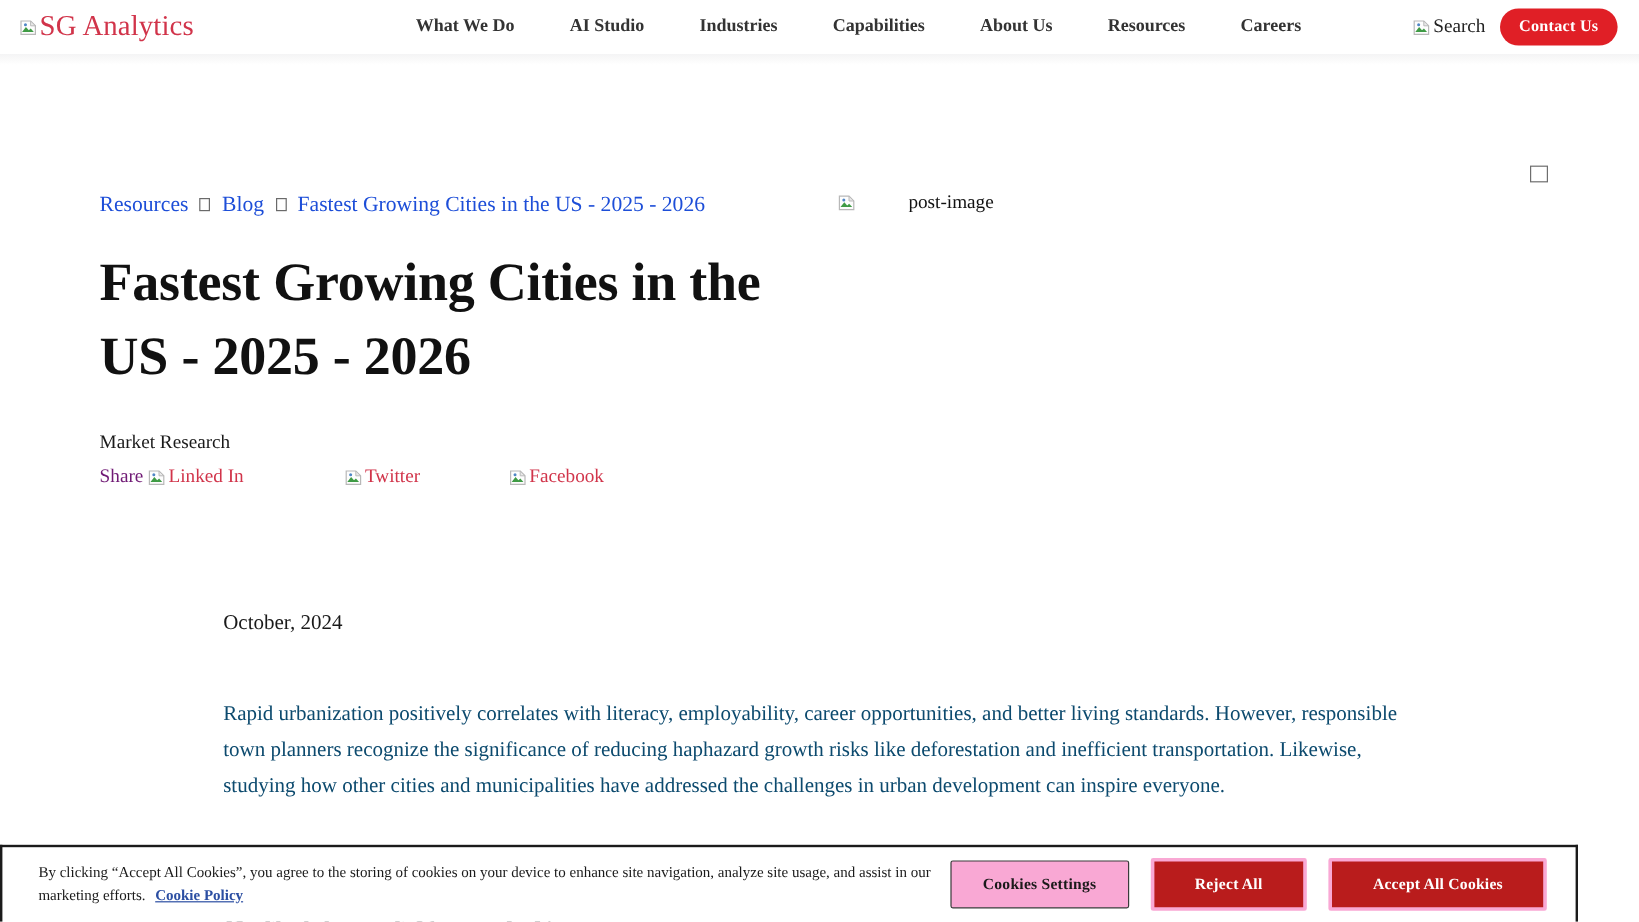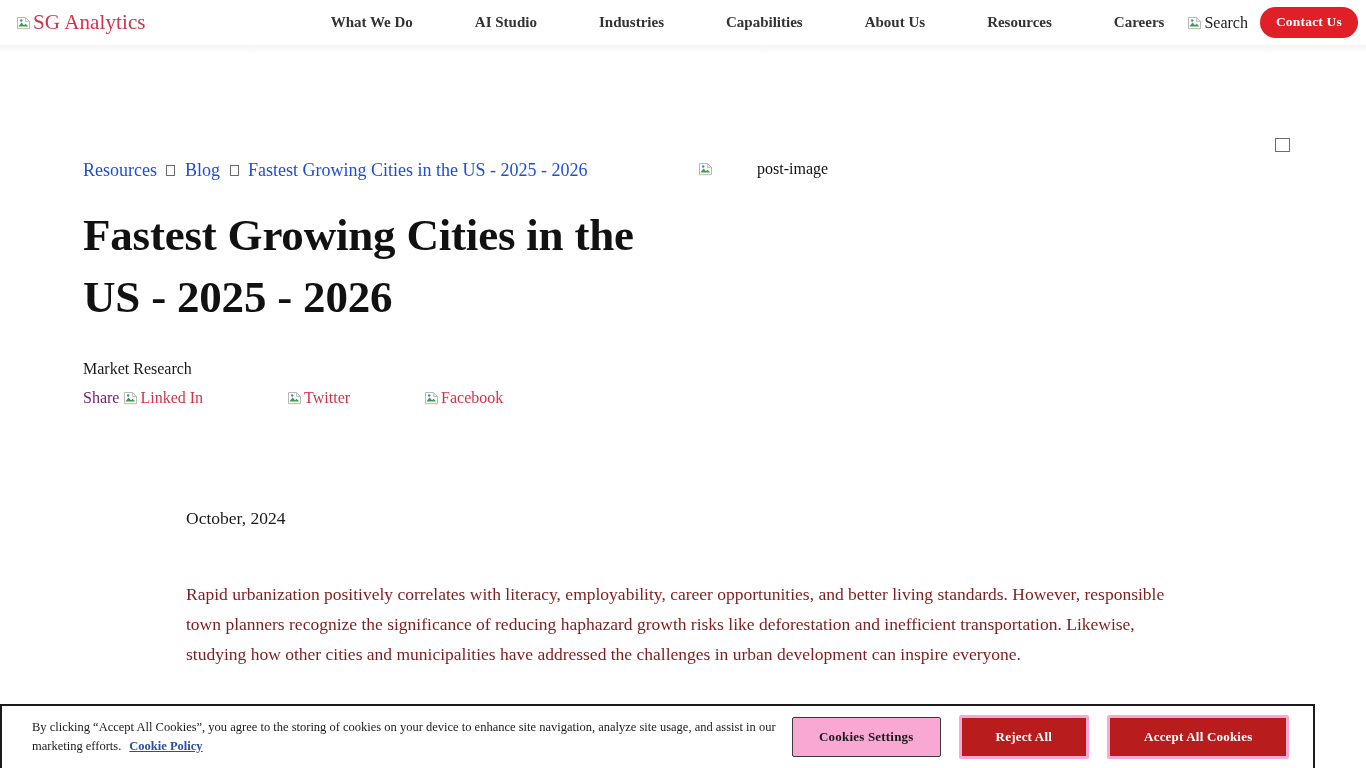--- a/index.html
+++ b/index.html
@@ -45,30 +45,30 @@
   }
 
   .logo-wrap {
     display: flex;
     align-items: center;
     white-space: nowrap;
     text-decoration: none;
   }
   .logo-text {
     color: #d1344a;
-    font-size: 21px;
+    font-size: 24px;
     font-family: "Liberation Serif", serif;
     letter-spacing: 0.1px;
   }
 
   .main-nav {
     display: flex;
     align-items: center;
     margin-left: 162px;
-    gap: 16px;
+    gap: 0;
   }
   .nav-item {
     font-family: "Liberation Serif", "DejaVu Serif", serif;
     font-weight: bold;
     font-size: 15px;
     color: #333333;
     padding: 0 23px;
     white-space: nowrap;
     cursor: pointer;
     text-decoration: none;
@@ -211,21 +211,21 @@
   }
   .article .date {
     font-size: 17.5px;
     color: #1a1a1a;
     margin: 0 0 50px 0;
     line-height: 22px;
   }
   .article p.body-para {
     font-size: 17.5px;
     line-height: 30px;
-    color: #7f1d1d;
+    color: #0c4a6e;
     margin: 0 0 30px 0;
   }
   .article h2.section-head {
     font-family: "Liberation Serif", "DejaVu Serif", serif;
     font-weight: bold;
     font-size: 28px;
     color: #111;
     margin: 14px 0 0 0;
     line-height: 34px;
   }

